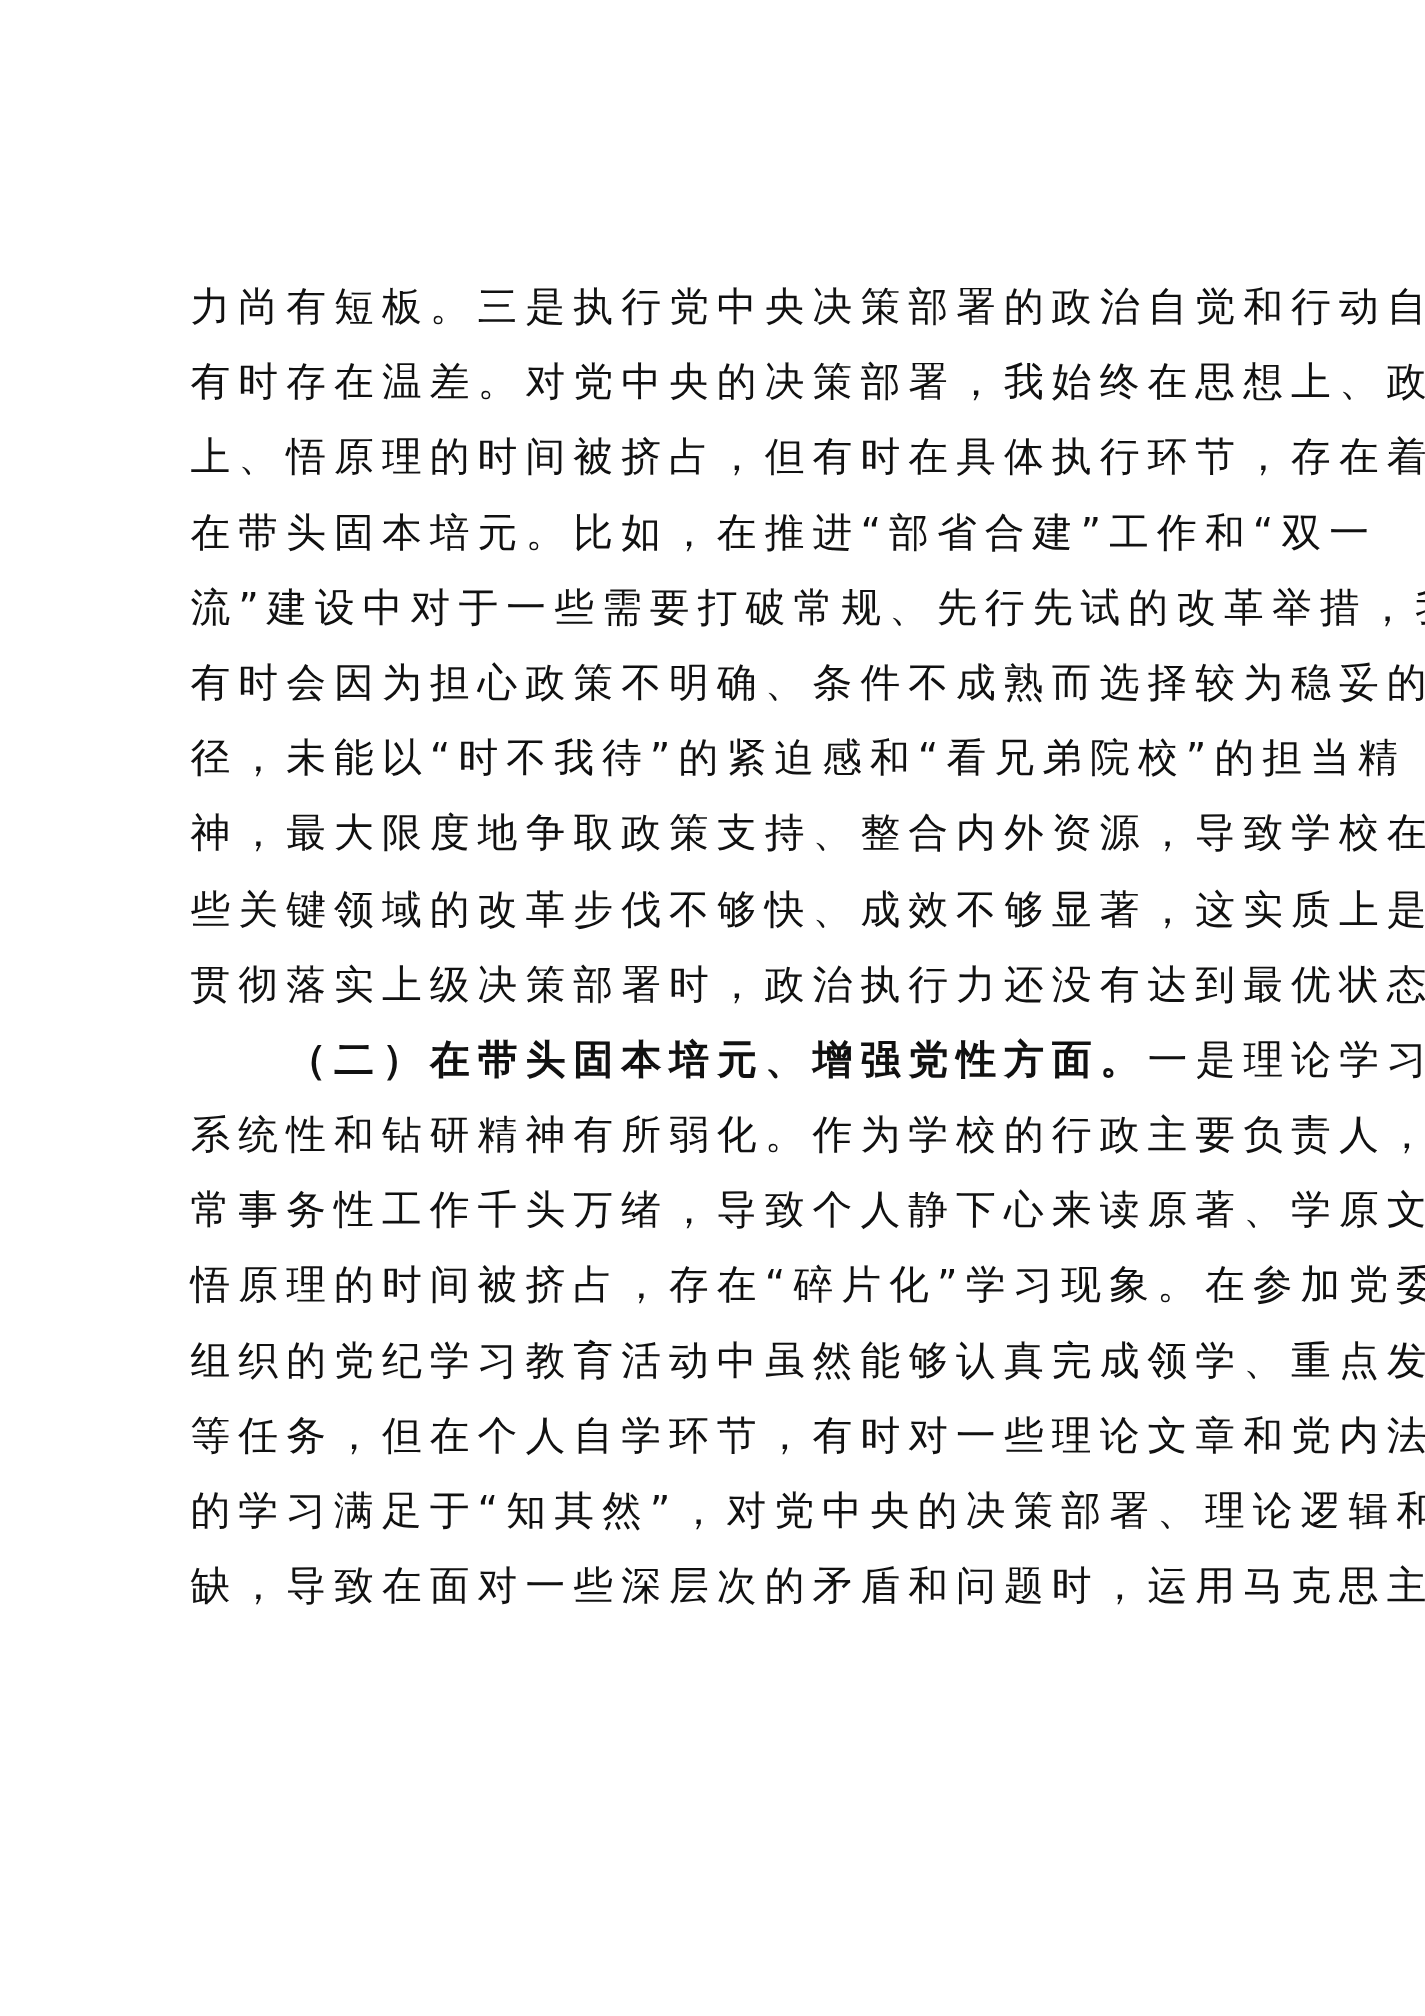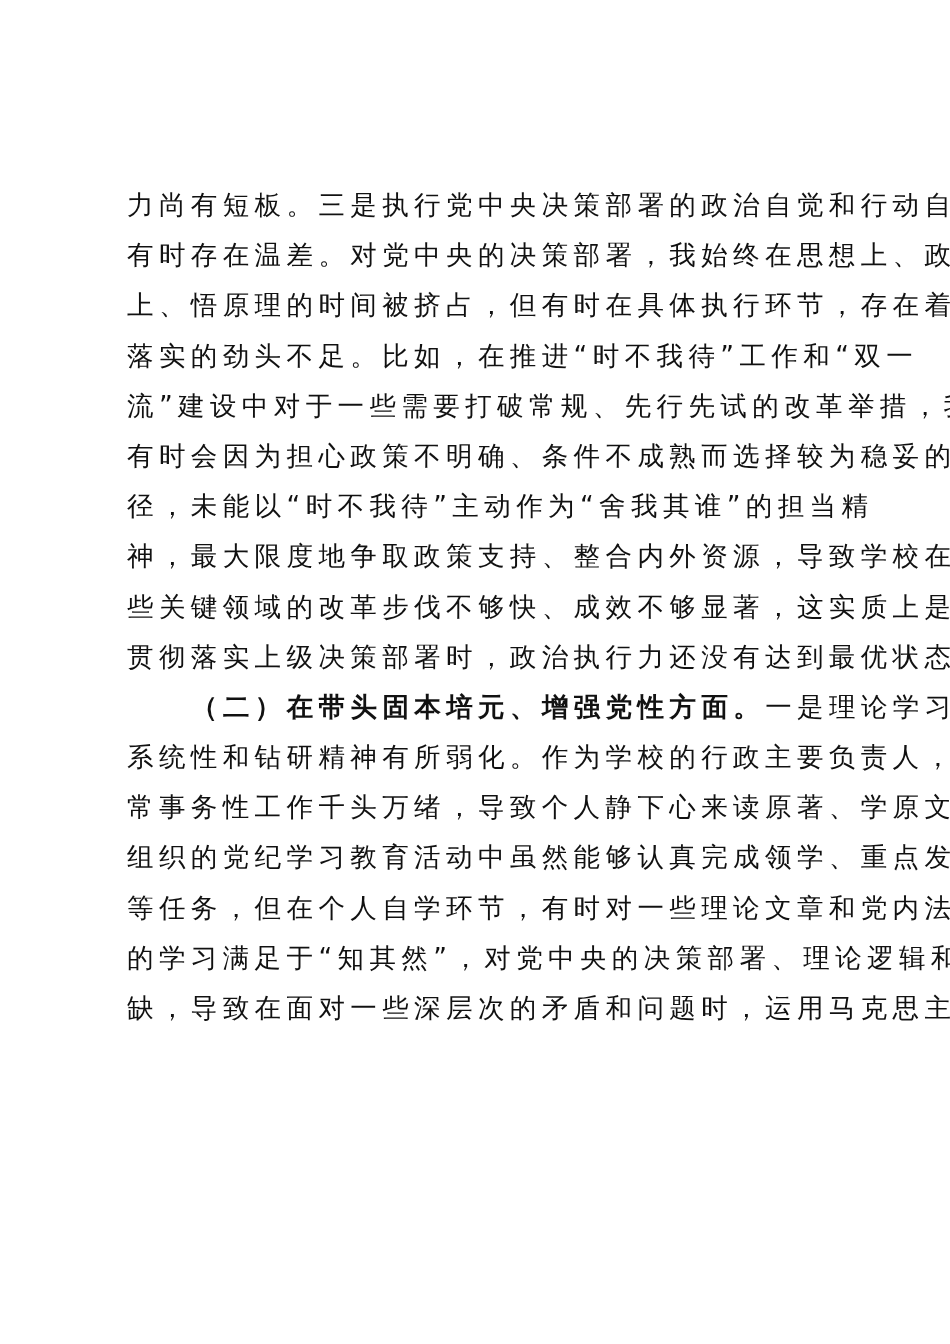--- a/index.html
+++ b/index.html
@@ -27,28 +27,29 @@
     .bold { font-weight: bold; }
   </style>
 </head>
 <body>
 
 <div class="page">
   <div class="text-block">
     <span class="line">力尚有短板。三是执行党中央决策部署的政治自觉和行动自觉</span>
     <span class="line">有时存在温差。对党中央的决策部署，我始终在思想上、政治</span>
     <span class="line">上、悟原理的时间被挤占，但有时在具体执行环节，存在着</span>
-    <span class="line">落实的劲头不足。比如，在推进“时不我待”工作和“双一</span>
+    <span class="line">在带头固本培元。比如，在推进“部省合建”工作和“双一</span>
     <span class="line">流”建设中对于一些需要打破常规、先行先试的改革举措，我</span>
     <span class="line">有时会因为担心政策不明确、条件不成熟而选择较为稳妥的路</span>
-    <span class="line">径，未能以“时不我待”主动作为“舍我其谁”的担当精</span>
+    <span class="line">径，未能以“时不我待”的紧迫感和“看兄弟院校”的担当精</span>
     <span class="line">神，最大限度地争取政策支持、整合内外资源，导致学校在某</span>
     <span class="line">些关键领域的改革步伐不够快、成效不够显著，这实质上是在</span>
     <span class="line">贯彻落实上级决策部署时，政治执行力还没有达到最优状态。</span>
     <span class="line indent"><span class="bold">（二）在带头固本培元、增强党性方面。</span><span>一是理论学习的</span></span>
     <span class="line">系统性和钻研精神有所弱化。作为学校的行政主要负责人，日</span>
     <span class="line">常事务性工作千头万绪，导致个人静下心来读原著、学原文、</span>
+    <span class="line">悟原理的时间被挤占，存在“碎片化”学习现象。在参加党委</span>
     <span class="line">组织的党纪学习教育活动中虽然能够认真完成领学、重点发言</span>
     <span class="line">等任务，但在个人自学环节，有时对一些理论文章和党内法规</span>
     <span class="line">的学习满足于“知其然”，对党中央的决策部署、理论逻辑和</span>
     <span class="line">缺，导致在面对一些深层次的矛盾和问题时，运用马克思主义</span>
   </div>
 </div>
 
 </body></html>

